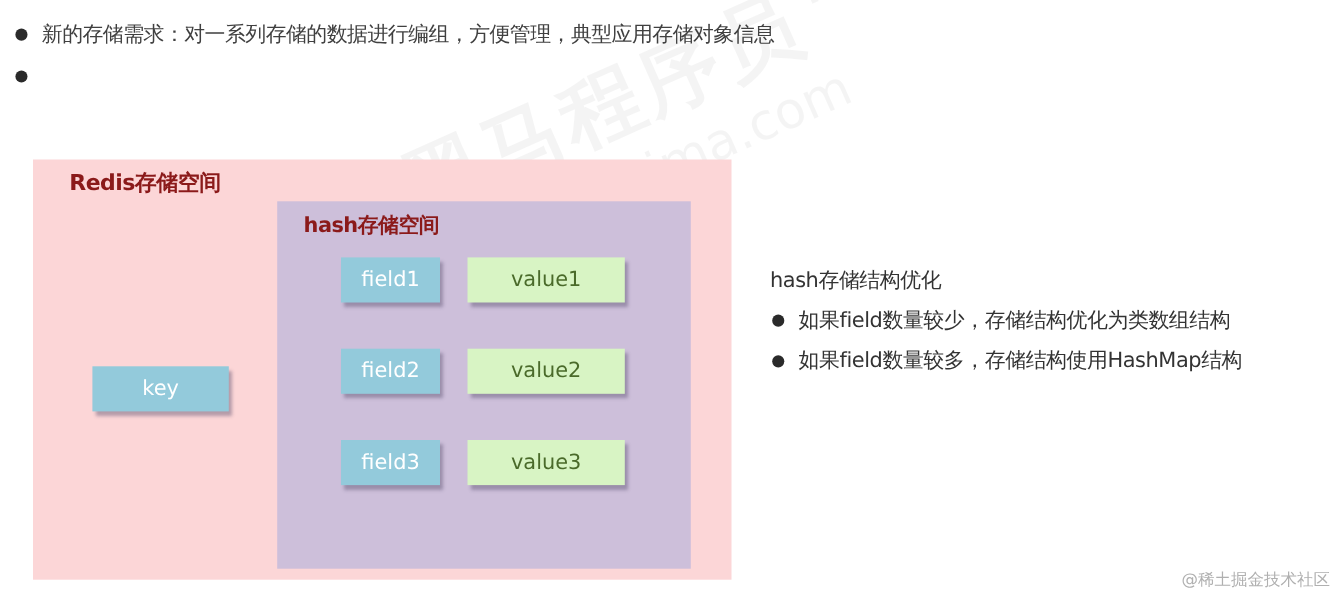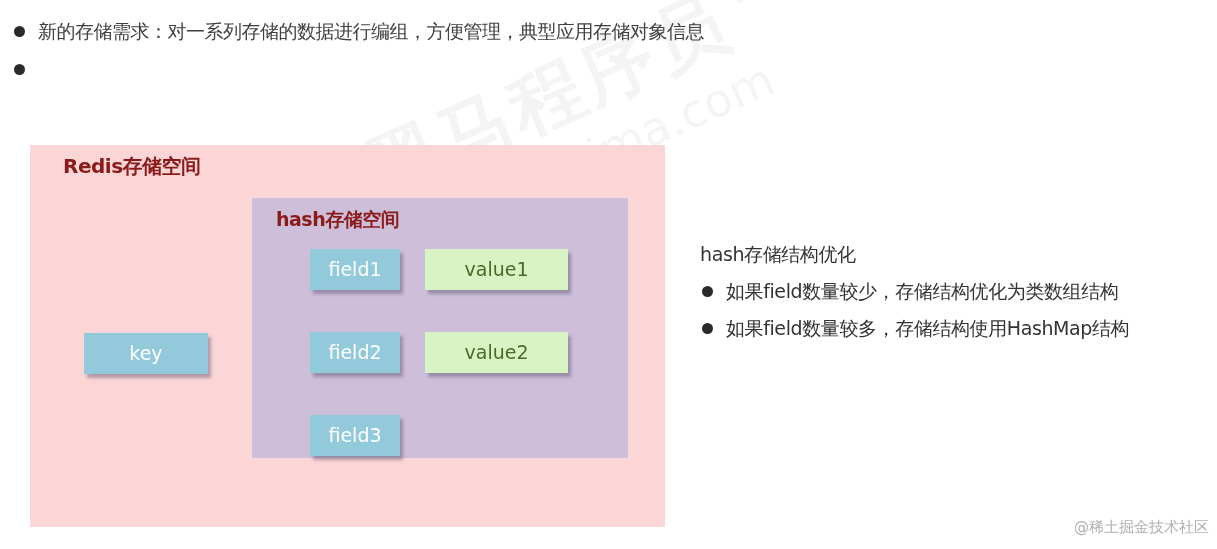--- a/index.html
+++ b/index.html
@@ -21,21 +21,21 @@
   .watermark .wm-cn { font-size:74px; font-weight:bold; letter-spacing:4px; }
   .watermark .wm-url { font-size:46px; display:block; margin-left:120px; margin-top:-6px; }
   .redis-box {
     position:absolute; left:30px; top:145px; width:635px; height:382px;
     background:rgba(252,210,212,0.92);
   }
   .redis-title {
     position:absolute; left:33px; top:8px; font-size:20px; font-weight:bold; color:#8b1a1a; letter-spacing:-0.5px;
   }
   .hash-box {
-    position:absolute; left:222px; top:53px; width:376px; height:260px;
+    position:absolute; left:222px; top:38px; width:376px; height:334px;
     background:rgba(202,190,218,0.95);
   }
   .hash-title {
     position:absolute; left:24px; top:9px; font-size:19px; font-weight:bold; color:#8b1a1a; letter-spacing:-0.5px;
   }
   .cell {
     position:absolute; height:41px; line-height:41px; text-align:center;
     font-size:19px; font-weight:normal;
     box-shadow:3px 4px 3px rgba(90,80,110,0.45);
   }
@@ -67,20 +67,21 @@
   <div class="hash-box">
     <div class="hash-title">hash存储空间</div>
 
     <div class="cell blue" style="left:58px;  top:51px;  width:90px;">field1</div>
     <div class="cell green" style="left:173px; top:51px;  width:143px;">value1</div>
 
     <div class="cell blue" style="left:58px;  top:134px; width:90px;">field2</div>
     <div class="cell green" style="left:173px; top:134px; width:143px;">value2</div>
 
     <div class="cell blue" style="left:58px;  top:217px; width:90px;">field3</div>
+    <div class="cell green" style="left:173px; top:217px; width:143px;">value3</div>
   </div>
 </div>
 
 <div class="opt-title">hash存储结构优化</div>
 <ul class="opt-list">
   <li><span class="dot"></span><span>如果field数量较少，存储结构优化为类数组结构</span></li>
   <li><span class="dot"></span><span>如果field数量较多，存储结构使用HashMap结构</span></li>
 </ul>
 
 <div class="credit">@稀土掘金技术社区</div>

